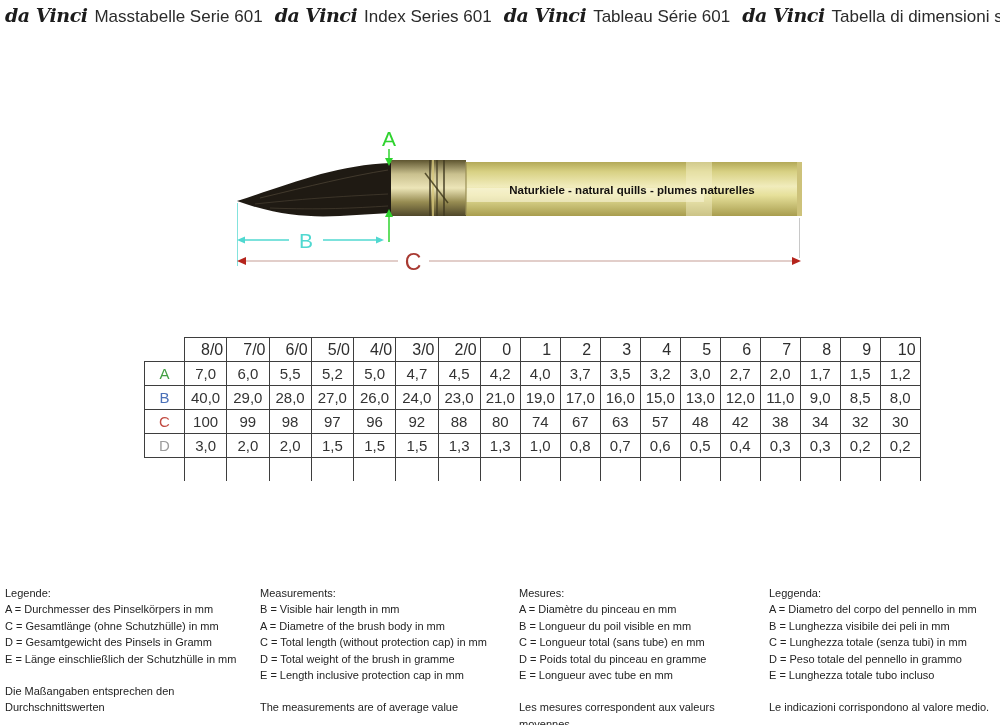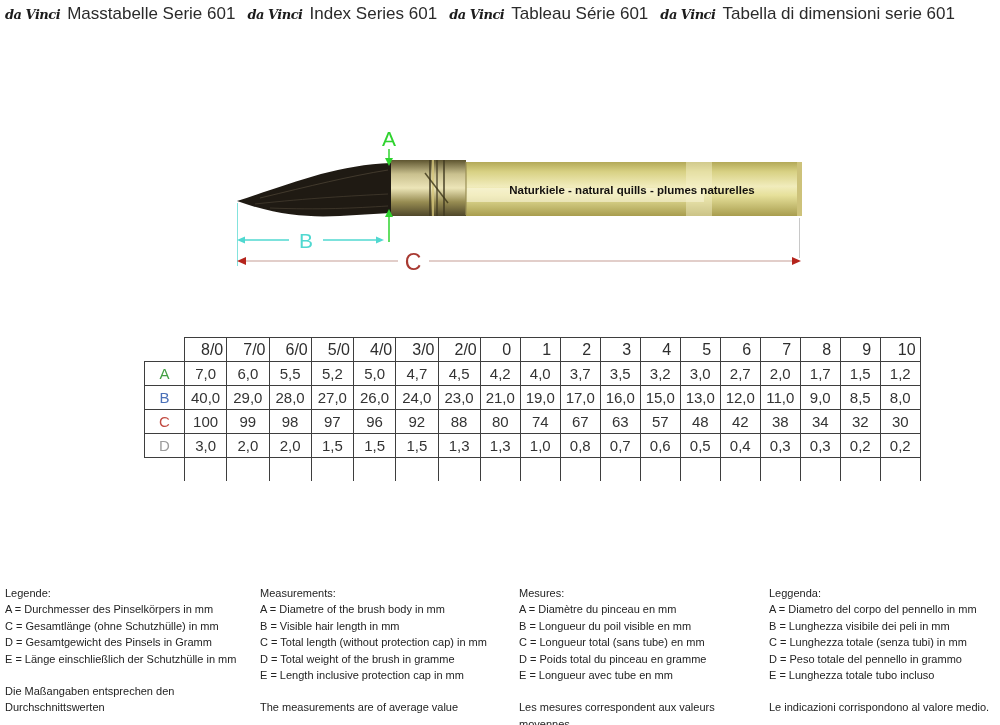--- a/index.html
+++ b/index.html
@@ -8,21 +8,21 @@
     position:relative; width:1000px; height:725px; background:#ffffff;
     font-family:"Liberation Sans", sans-serif; color:#2e2e2e; overflow:hidden;
   }
   
   .hdr {
     position:absolute; top:4px; left:5px; right:2px;
     display:flex; align-items:baseline; white-space:nowrap;
   }
   .brand {
     font-family:"DejaVu Serif", serif; font-style:italic; font-weight:bold;
-    font-size:13px; letter-spacing:-0.5px; color:#1c1c1c; margin-right:7px;
+    font-size:19px; letter-spacing:-0.5px; color:#1c1c1c; margin-right:7px;
   }
   .hdr-title { font-size:17px; color:#2b2b2b; margin-right:12px; }
   .hdr-title:last-child { margin-right:12px; }
   
   .diagram { position:absolute; top:118px; left:0; width:1000px; height:195px; }
   
   .size-table-wrap { position:absolute; top:337px; left:144px; }
   table.size-table { border-collapse:collapse; font-size:15px; color:#333; }
   table.size-table th, table.size-table td {
     border:1px solid #3e3e3e; text-align:center; font-weight:normal;
@@ -271,22 +271,22 @@
         <div class="legend-heading">Legende:</div>
         <div class="legend-line">A = Durchmesser des Pinselkörpers in mm</div>
         <div class="legend-line">C = Gesamtlänge (ohne Schutzhülle) in mm</div>
         <div class="legend-line">D = Gesamtgewicht des Pinsels in Gramm</div>
         <div class="legend-line">E = Länge einschließlich der Schutzhülle in mm</div>
         <div class="legend-note">Die Maßangaben entsprechen den
 Durchschnittswerten</div>
       </div>
       <div class="legend-col">
         <div class="legend-heading">Measurements:</div>
+        <div class="legend-line">B = Visible hair length in mm</div>
         <div class="legend-line">A = Diametre of the brush body in mm</div>
-        <div class="legend-line">B = Visible hair length in mm</div>
         <div class="legend-line">C = Total length (without protection cap) in mm</div>
         <div class="legend-line">D = Total weight of the brush in gramme</div>
         <div class="legend-line">E  = Length inclusive protection cap in mm</div>
         <div class="legend-note">The measurements are of average value</div>
       </div>
       <div class="legend-col">
         <div class="legend-heading">Mesures:</div>
         <div class="legend-line">A = Diamètre du pinceau en mm</div>
         <div class="legend-line">B = Longueur du poil visible en mm</div>
         <div class="legend-line">C = Longueur total (sans tube) en mm</div>

